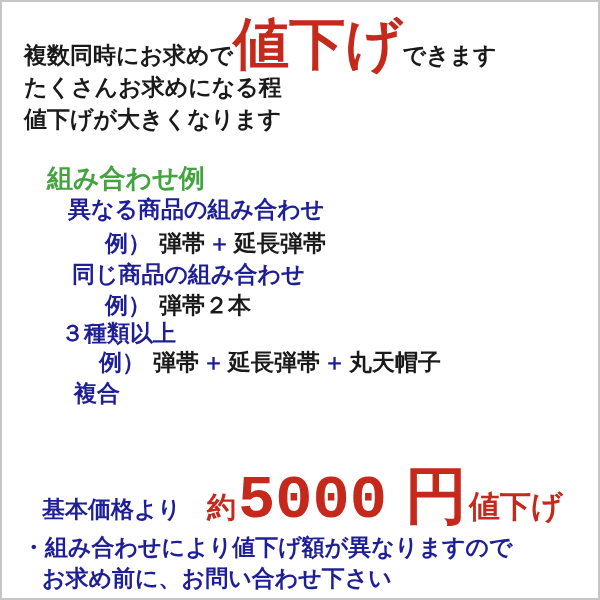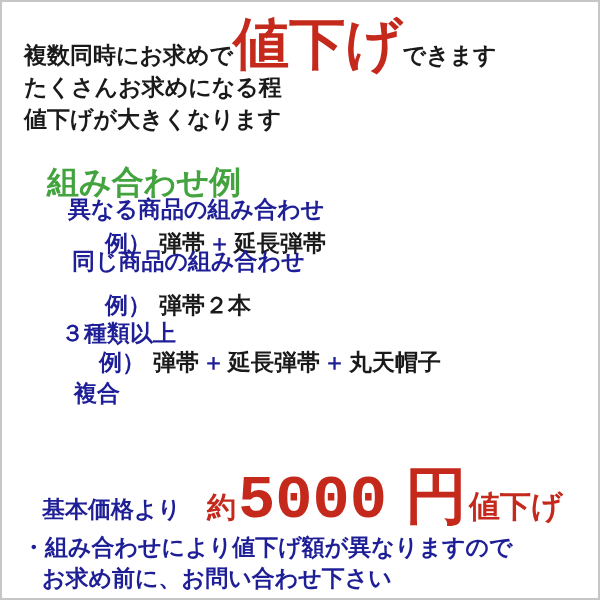--- a/index.html
+++ b/index.html
@@ -11,21 +11,21 @@
     border:2px solid var(--border,#c6c6c6);
     overflow:hidden;
     font-family:"DejaVu Sans",sans-serif;
     font-weight:bold;
   }
   .line{position:absolute;white-space:nowrap;line-height:1.15;}
   .black{color:var(--black,#1a1a1a);}
   .red{color:var(--red,#c4291c);}
   .blue{color:var(--blue,#1e1e96);}
   .green{color:var(--green,#43a33e);}
-  .t26{font-size:32px;}
+  .t26{font-size:26px;}
   .t27{font-size:23px;}
   .t29{font-size:29px;}
   .t31{font-size:31px;}
   .t56{font-size:56px;}
   .t62{font-size:62px;}
   .example-label{margin-right:8px;}
   .plus{margin:0 3px;}
   .approx{margin-left:26px;}
   .amount{margin-left:2px;font-family:Liberation Mono, monospace;}
   .unit{margin-left:18px;}
@@ -42,21 +42,21 @@
   <div class="line black t27" style="top:104px;left:22px;">値下げが大きくなります</div>
   <div class="line black t27" style="top:72px;left:22px;">たくさんお求めになる程</div>
 
   <div class="line green t26" style="top:162px;left:45px;">組み合わせ例</div>
 
   <div class="line blue t27" style="top:194px;left:66px;">異なる商品の組み合わせ</div>
   <div class="line t27" style="top:228px;left:103px;">
     <span class="blue example-label">例）</span><span class="black">弾帯</span><span class="blue plus">＋</span><span class="black">延長弾帯</span>
   </div>
 
-  <div class="line blue t27" style="top:246px;left:70px;">同じ商品の組み合わせ</div>
+  <div class="line blue t27" style="top:259px;left:70px;">同じ商品の組み合わせ</div>
   <div class="line t27" style="top:290px;left:103px;">
     <span class="blue example-label">例）</span><span class="black">弾帯２本</span>
   </div>
 
   <div class="line blue t27" style="top:318px;left:59px;">３種類以上</div>
   <div class="line t27" style="top:347px;left:97px;">
     <span class="blue example-label">例）</span><span class="black">弾帯</span><span class="blue plus">＋</span><span class="black">延長弾帯</span><span class="blue plus">＋</span><span class="black">丸天帽子</span>
   </div>
 
   <div class="line blue t27" style="top:378px;left:72px;">複合</div>

